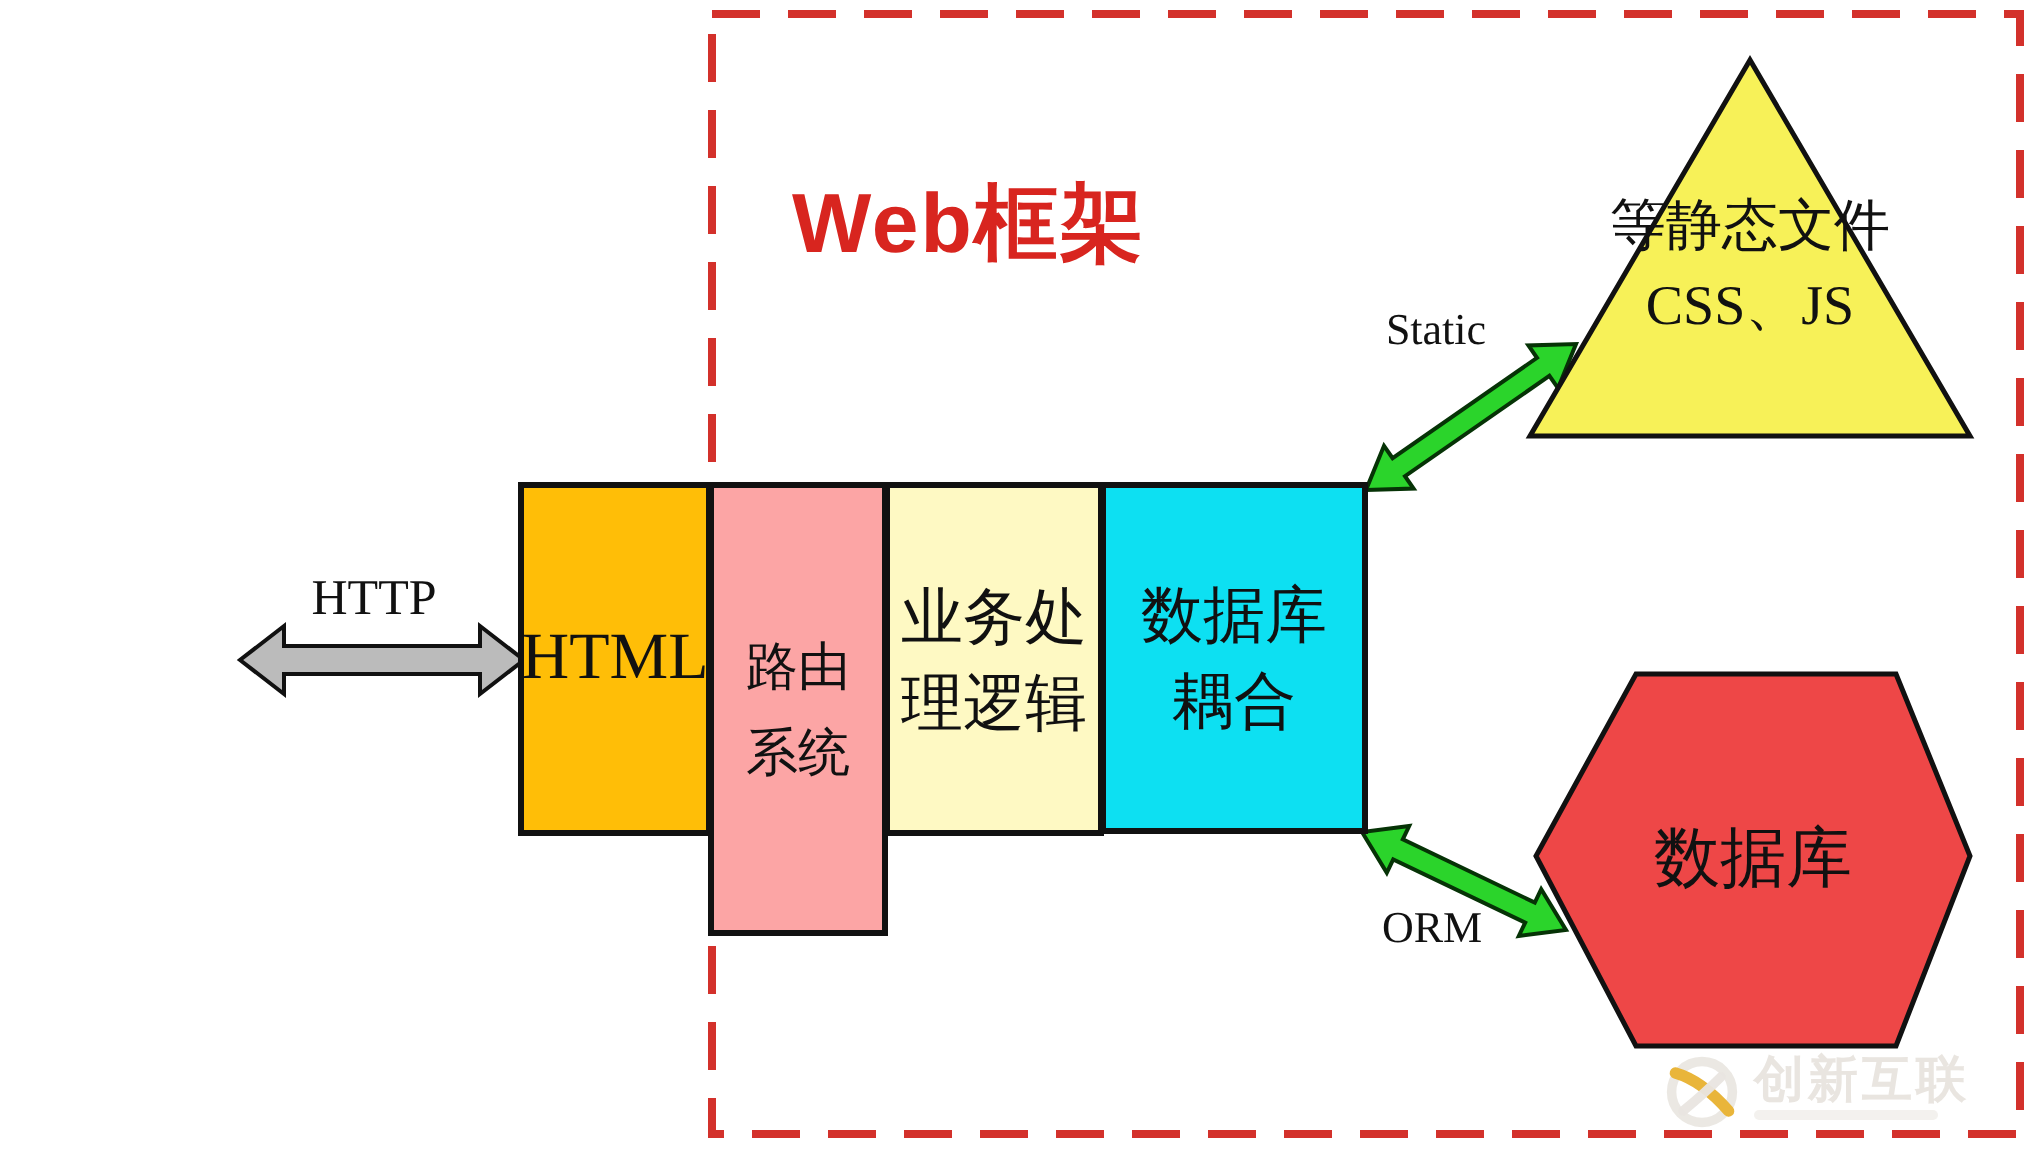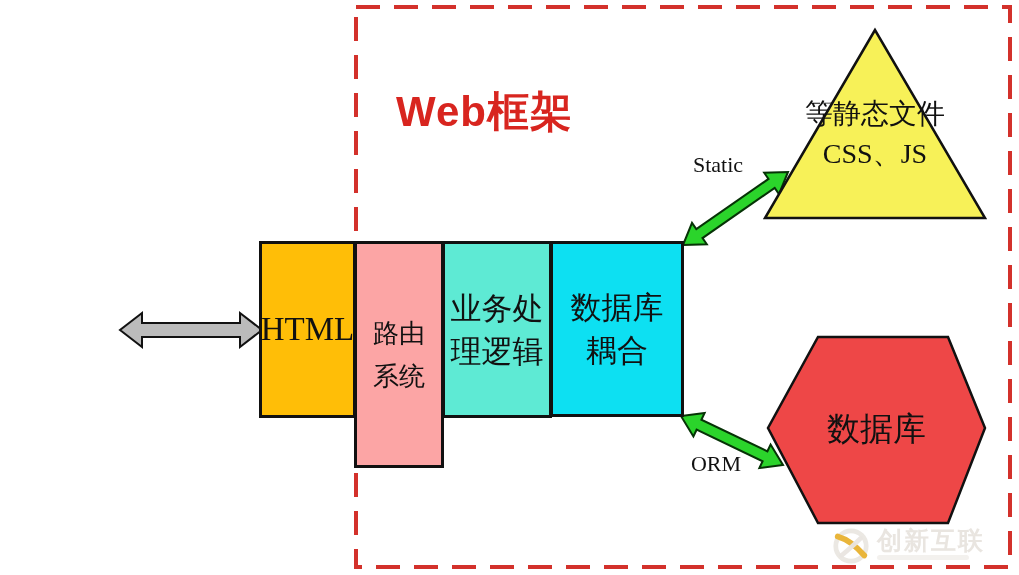--- a/index.html
+++ b/index.html
@@ -9,21 +9,21 @@
   }
   #stage svg.layer{position:absolute;left:0;top:0;}
   .box{
     position:absolute;box-sizing:border-box;border:3px solid #111;
     display:flex;align-items:center;justify-content:center;flex-direction:column;
     color:#111;text-align:center;
   }
   .box-browser{left:2px;top:242px;width:118px;height:176px;background:#c9efc7;font-size:34px;}
   .box-wsgi{left:259px;top:241px;width:97px;height:177px;background:#ffbe07;font-size:33px;}
   .box-routing{left:354px;top:241px;width:90px;height:227px;background:#fca5a5;font-size:26px;line-height:43px;}
-  .box-business{left:442px;top:241px;width:110px;height:177px;background:#5eead4;font-size:31px;line-height:43px;}
+  .box-business{left:442px;top:241px;width:110px;height:177px;background:#fef9c3;font-size:31px;line-height:43px;}
   .box-coupling{left:550px;top:241px;width:134px;height:176px;background:#0de0f2;font-size:31px;line-height:43px;}
   .lbl{position:absolute;color:#111;}
   .lbl-title{left:396px;top:44px;font-family:"Liberation Sans","DejaVu Sans",sans-serif;
     font-weight:bold;font-size:42px;color:#d8251f;letter-spacing:1px;margin-top:40px;}
   .lbl-http{left:132px;top:286px;width:110px;text-align:center;font-size:25px;}
   .lbl-static{left:686px;top:152px;width:64px;text-align:center;font-size:22px;}
   .lbl-orm{left:684px;top:451px;width:64px;text-align:center;font-size:22px;}
   .tri-text{position:absolute;left:765px;top:94px;width:220px;text-align:center;
     font-size:28px;line-height:40px;color:#111;}
   .hex-text{position:absolute;left:768px;top:407px;width:217px;text-align:center;
@@ -82,20 +82,21 @@
     <span>耦合</span>
   </div>
 
   <div class="tri-text">
     <div>等静态文件</div>
     <div>CSS、JS</div>
   </div>
 
   <div class="hex-text">数据库</div>
 
+  <div class="lbl lbl-http">HTTP</div>
   <div class="lbl lbl-static">Static</div>
   <div class="lbl lbl-orm">ORM</div>
 
   <div class="watermark">
     <svg class="wm-logo" viewBox="0 0 40 40">
       <circle cx="20" cy="20" r="16" fill="none" stroke="rgba(233,229,224,0.9)" stroke-width="5"></circle>
       <path d="M6,10 Q20,14 34,30" fill="none" stroke="#e9b53a" stroke-width="6" stroke-linecap="round"></path>
       <path d="M30,12 Q22,20 10,30" fill="none" stroke="rgba(233,229,224,0.95)" stroke-width="5" stroke-linecap="round"></path>
     </svg>
     <div class="wm-col">

